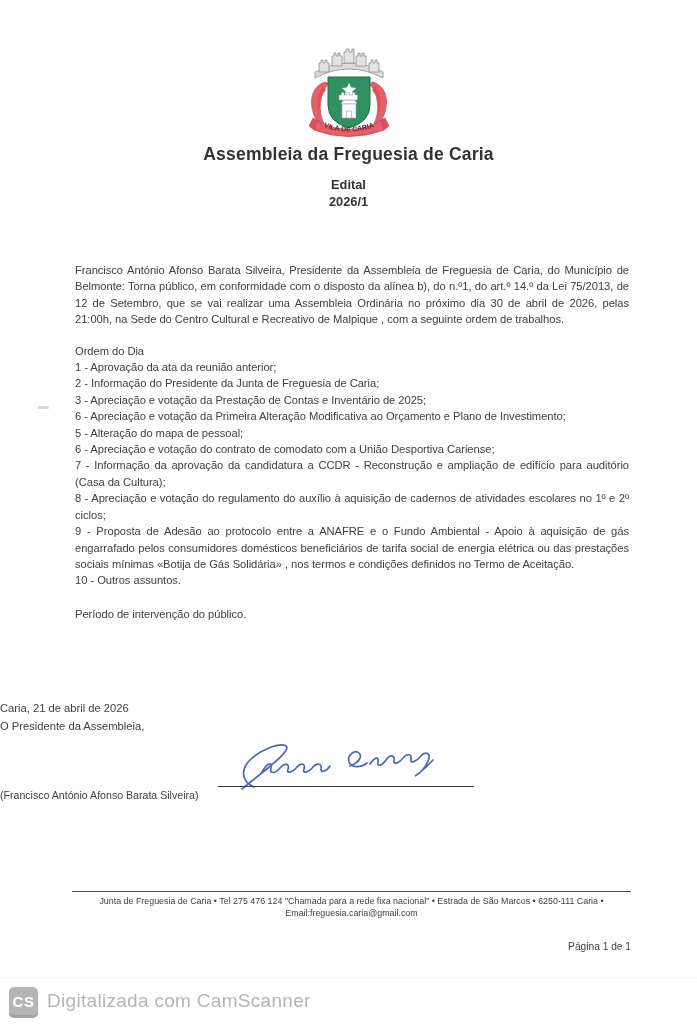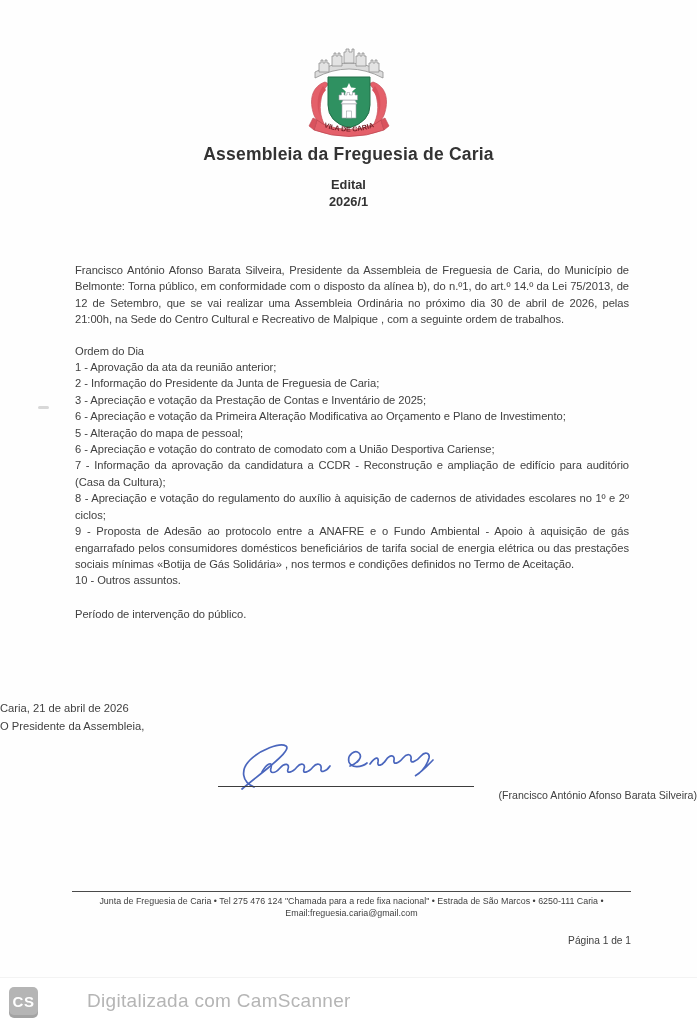--- a/index.html
+++ b/index.html
@@ -29,32 +29,32 @@
 
   
   .artifact { position:absolute; left:38px; top:406px; width:11px; height:3px;
               background:#d8d8d8; border-radius:2px; }
 
   
   .date-block { position:absolute; top:700px; left:0; right:0; text-align:left;
                 font-size:11.2px; line-height:17.5px; color:#414141; }
   .sig-svg  { position:absolute; top:738px; left:228px; }
   .sig-line { position:absolute; top:786px; left:218px; width:256px; border-top:1.6px solid #3d3d3d; }
-  .sig-name { position:absolute; top:789px; left:0; right:0; text-align:right;
+  .sig-name { position:absolute; top:789px; left:0; right:0; text-align:left;
               font-size:10.6px; color:#414141; }
 
   
   .footer { position:absolute; top:891px; left:72px; right:66px; }
   .footer-rule { border-top:1.7px solid #4a4a4a; margin-bottom:4px; }
   .footer-line { text-align:center; font-size:8.9px; color:#3f3f3f; line-height:11.5px; }
-  .footer-page { text-align:right; font-size:10.2px; color:#3f3f3f; margin-top:16px; }
+  .footer-page { text-align:right; font-size:10.2px; color:#3f3f3f; margin-top:22px; }
 
   
   .cam-strip { position:absolute; left:0; right:0; bottom:0; height:47px; background:#ffffff;
-               border-top:1px solid #f3f3f3; display:flex; align-items:center;gap:40px; }
+               border-top:1px solid #f3f3f3; display:flex; align-items:center; }
   .cs-badge { width:29px; height:28px; margin-left:9px; background:#b5b5b5; border-radius:5px;
               box-shadow:0 3px 0 #a3a3a3; display:flex; align-items:center; justify-content:center;
               color:#ffffff; font-weight:bold; font-size:15px; letter-spacing:0.5px; }
   .cam-text { margin-left:9px; color:#b5b5b5; font-size:19px; letter-spacing:0.3px; }
 </style>
 </head>
 <body>
 
 <div class="page">
 

